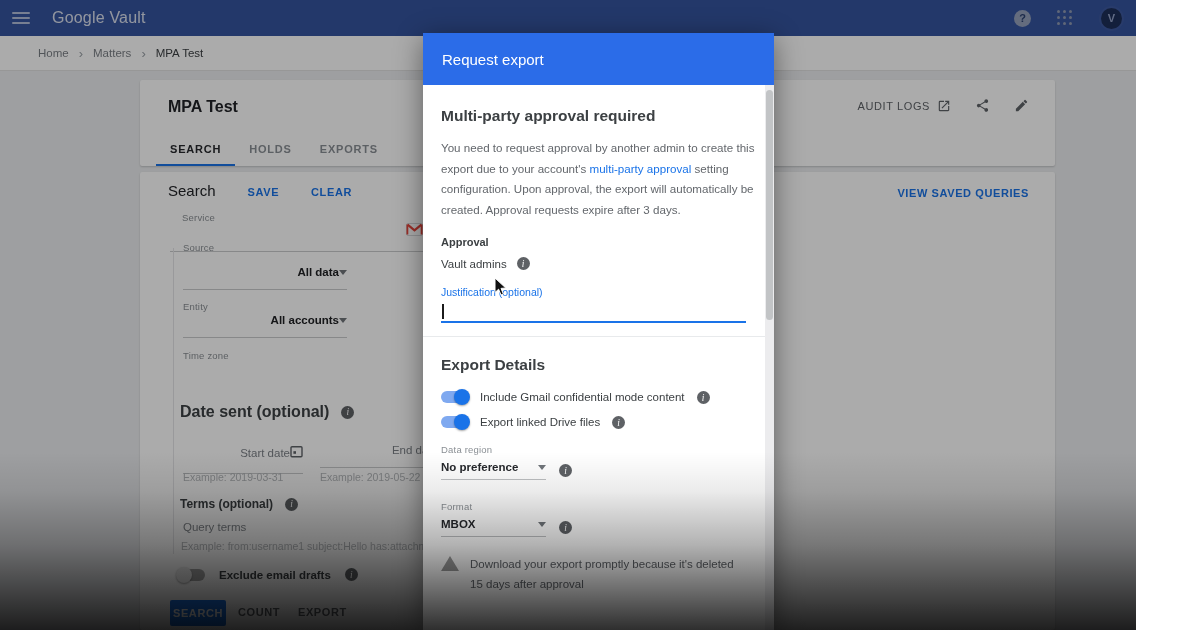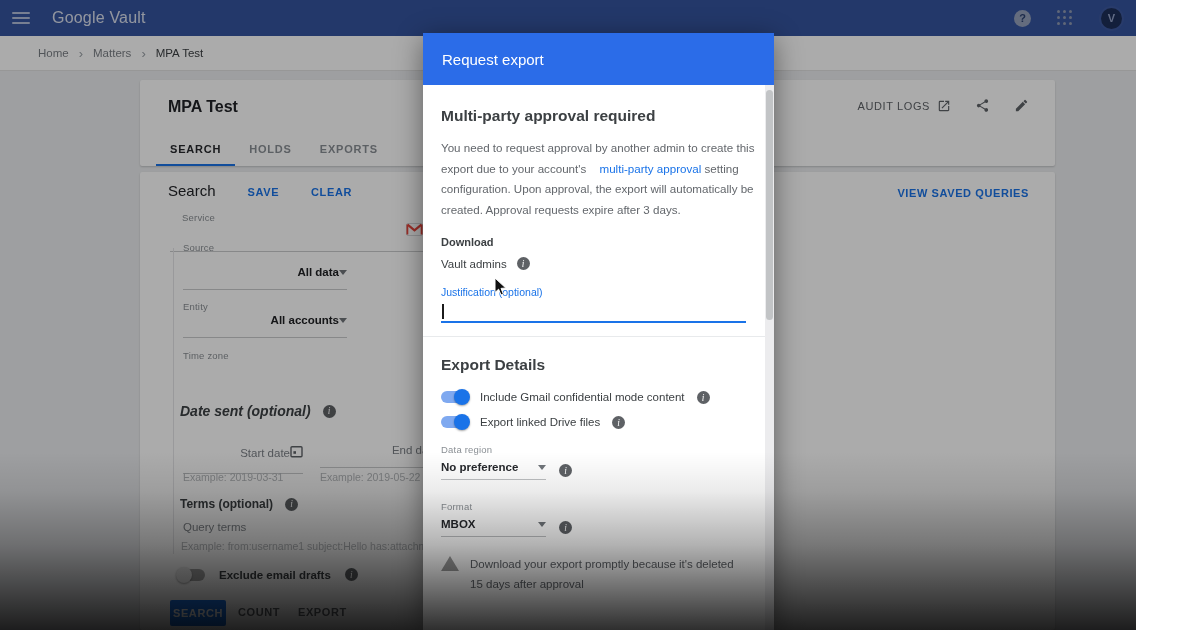--- a/index.html
+++ b/index.html
@@ -76,21 +76,21 @@
                rgba(0,0,0,.58) 78%, rgba(0,0,0,.82) 100%); }
   
   .modal { position:absolute; left:423px; top:33px; width:351px; height:597px; background:#ffffff;
            z-index:60; box-shadow:0 6px 26px rgba(0,0,0,.45); }
   .modal-header { height:52px; background:#2b6ce8; display:flex; align-items:center; padding-left:19px; }
   .modal-title { color:#ffffff; font-size:15px; }
   .modal-body { position:relative; padding:0 28px 0 18px; }
   .mpa-heading, .exp-heading { font-size:15.5px; font-weight:bold; color:#3c4043; }
   .mpa-heading { padding-top:22px; }
   .mpa-body { margin-top:13px; width:318px; font-size:11.6px; line-height:20.6px; color:#63676c; }
-  .mpa-link { color:#1a73e8; text-decoration:none;margin-left:10px; }
+  .mpa-link { color:#1a73e8; text-decoration:none; }
   .reviewers-label { margin-top:16px; font-size:11px; font-weight:bold; color:#3c4043; }
   .reviewers-value { margin-top:9px; font-size:11.5px; color:#3c4043; display:flex; align-items:center; gap:10px; }
   .just-label { margin-top:16px; font-size:10.5px; color:#1a73e8; }
   .just-input { position:relative; height:25px; border-bottom:2px solid #1a73e8; cursor:text; }
   .caret { position:absolute; left:1px; bottom:2px; width:1.5px; height:15px; background:#1b1b1b; }
   .modal-divider { margin:13px -28px 0 -18px; height:1px; background:#e8eaec; }
   .exp-heading { padding-top:19px; }
   .name-field { margin-top:23px; padding-bottom:8px; border-bottom:1px solid #dcdee0;
                 font-size:11.5px; color:#85898e; cursor:text; }
   .toggle-row { margin-top:17px; display:flex; gap:12px; }
@@ -210,21 +210,21 @@
 
     <div class="abs tiny-label" style="left:43px; top:129px;">Entity</div>
     <div class="abs underline frow" style="left:43px; top:142px; width:164px;">
       <span class="field-value" style="font-weight:bold;">All accounts</span>
       <span class="dd-arrow"></span>
     </div>
 
     <div class="abs tiny-label" style="left:43px; top:178px;">Time zone</div>
 
     <div class="abs" style="left:40px; top:231px; display:flex; align-items:center; gap:12px;">
-      <span style="font-size:14px; font-weight:bold; color:#3c4043;font-style:italic;">Date sent (optional)</span>
+      <span style="font-size:16px; font-weight:bold; color:#3c4043;">Date sent (optional)</span>
       <span class="info-icon">i</span>
     </div>
 
     <div class="abs underline frow" style="left:43px; top:272px; width:120px;">
       <span class="field-value" style="color:#7c8187;">Start date</span>
       <span>
         <svg width="13" height="13" viewBox="0 0 13 13">
             <rect x="1" y="1.8" width="11" height="10" rx="1" fill="none" stroke="#5f6368" stroke-width="1.4"></rect>
             <rect x="3.4" y="6.2" width="2.6" height="2.6" fill="#5f6368"></rect>
           </svg>
@@ -260,21 +260,21 @@
   <div class="scrim"></div>
 
   <aside class="modal">
     <div class="modal-header">
       <span class="modal-title">Request export</span>
     </div>
     <div class="modal-body">
       <h2 class="mpa-heading">Multi-party approval required</h2>
       <p class="mpa-body"><span>You need to request approval by another admin to create this export due to your account's </span><a href="#" class="mpa-link">multi-party approval</a><span> setting configuration. Upon approval, the export will automatically be created. Approval requests expire after 3 days.</span></p>
 
-      <div class="reviewers-label">Download</div>
+      <div class="reviewers-label">Approval</div>
       <div class="reviewers-value">
         <span>Vault admins</span>
         <span class="info-icon">i</span>
       </div>
 
       <div class="just-label">Justification (optional)</div>
       <div class="just-input">
         <span class="caret"></span>
       </div>
 

